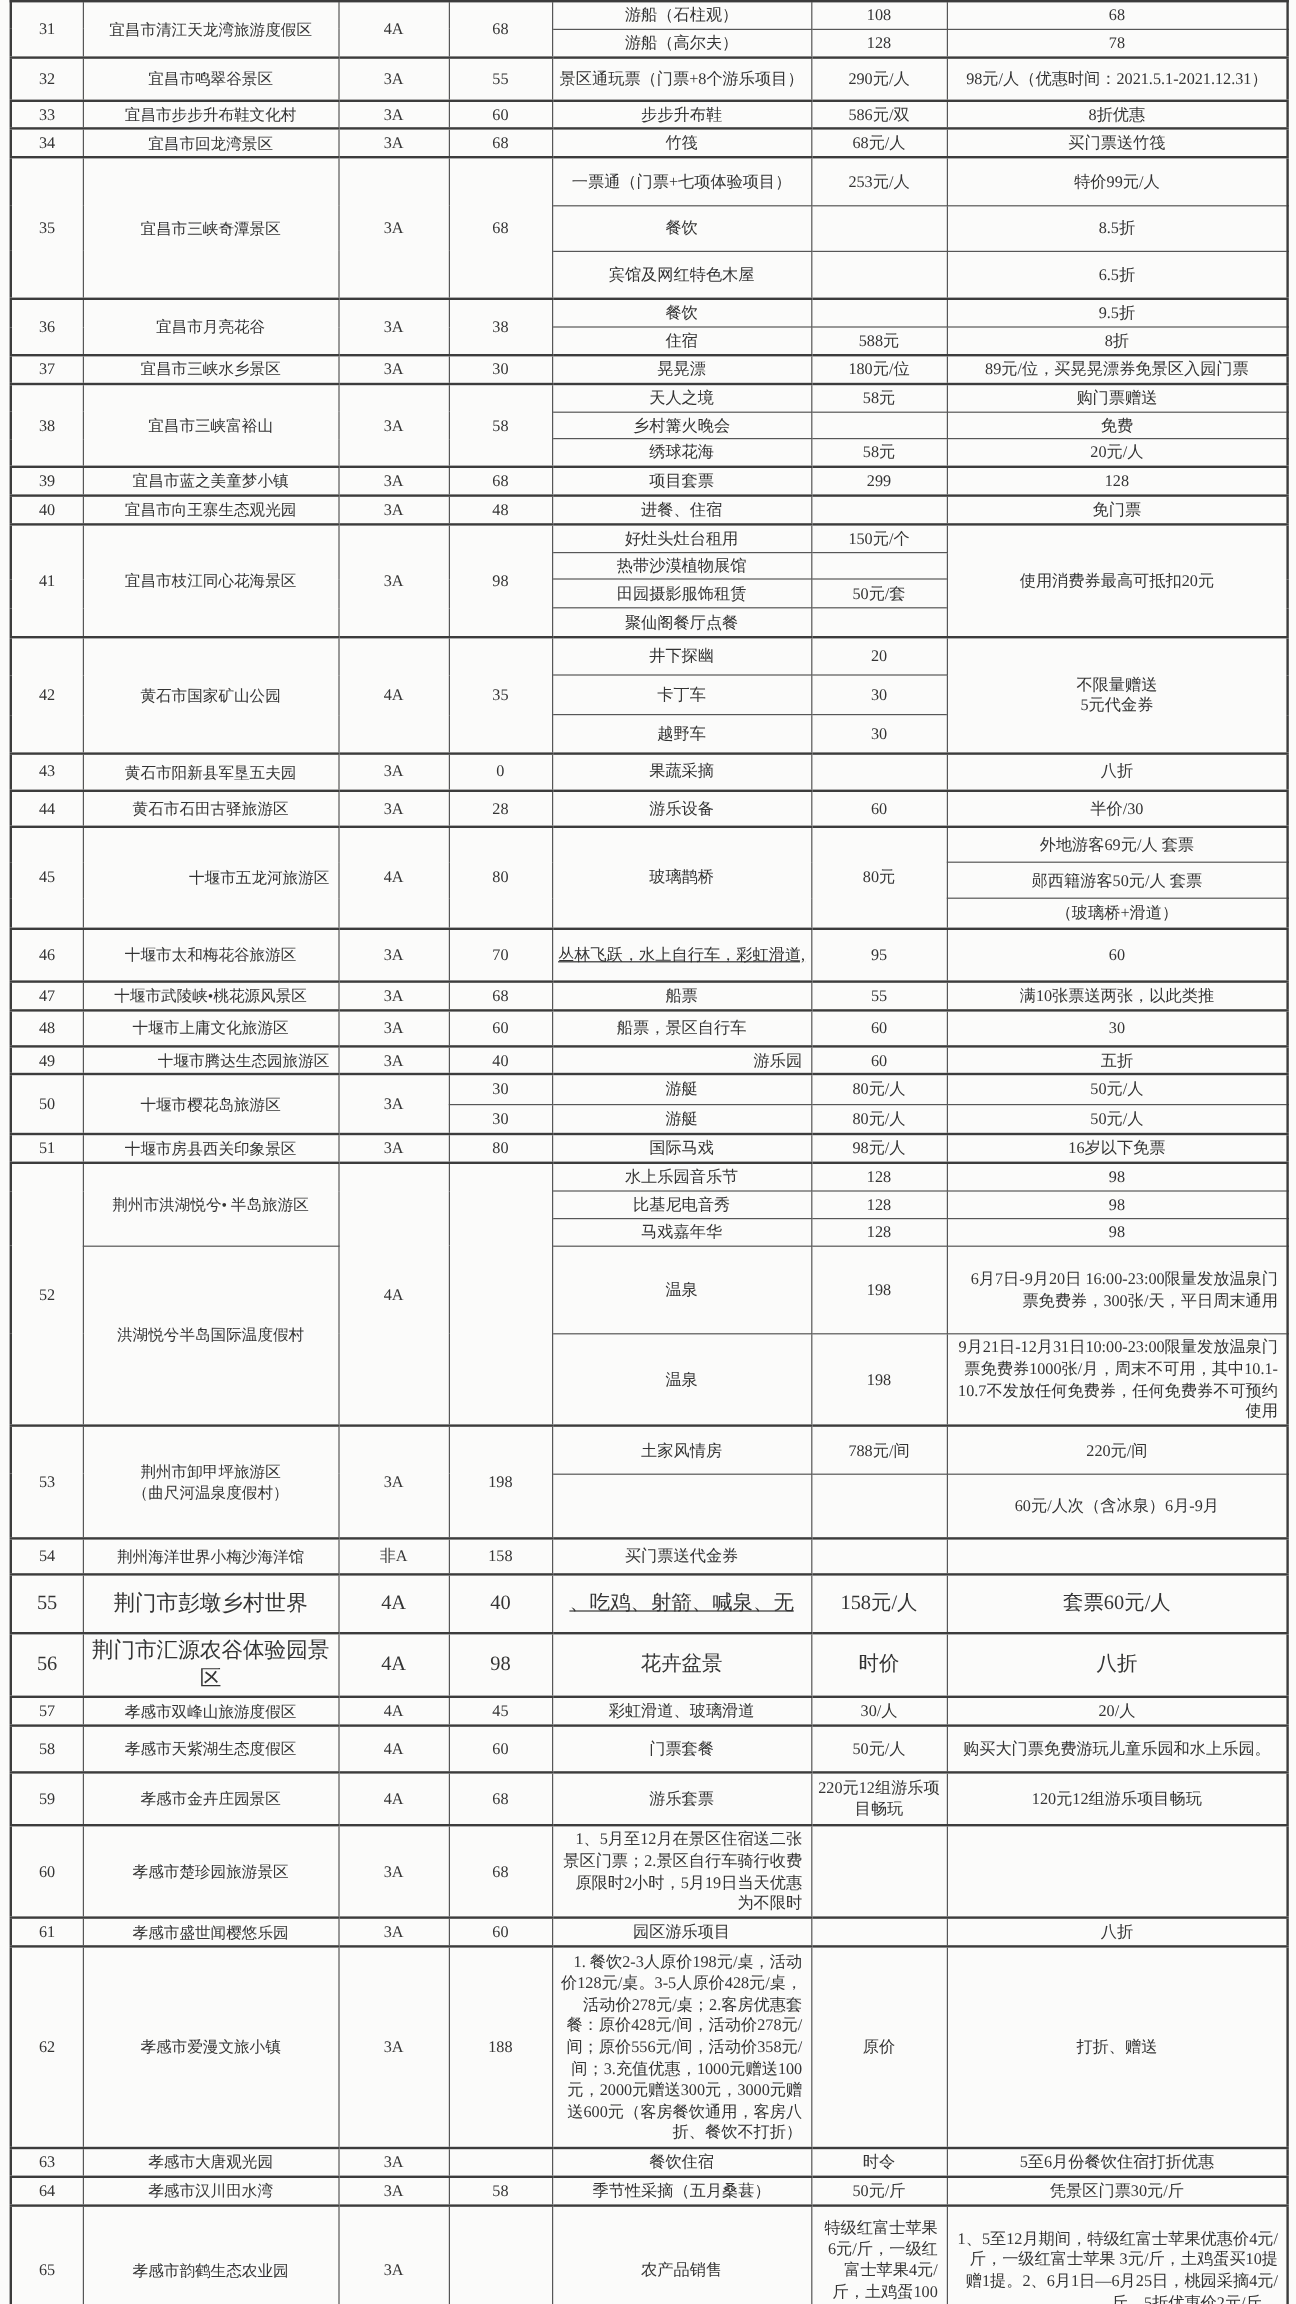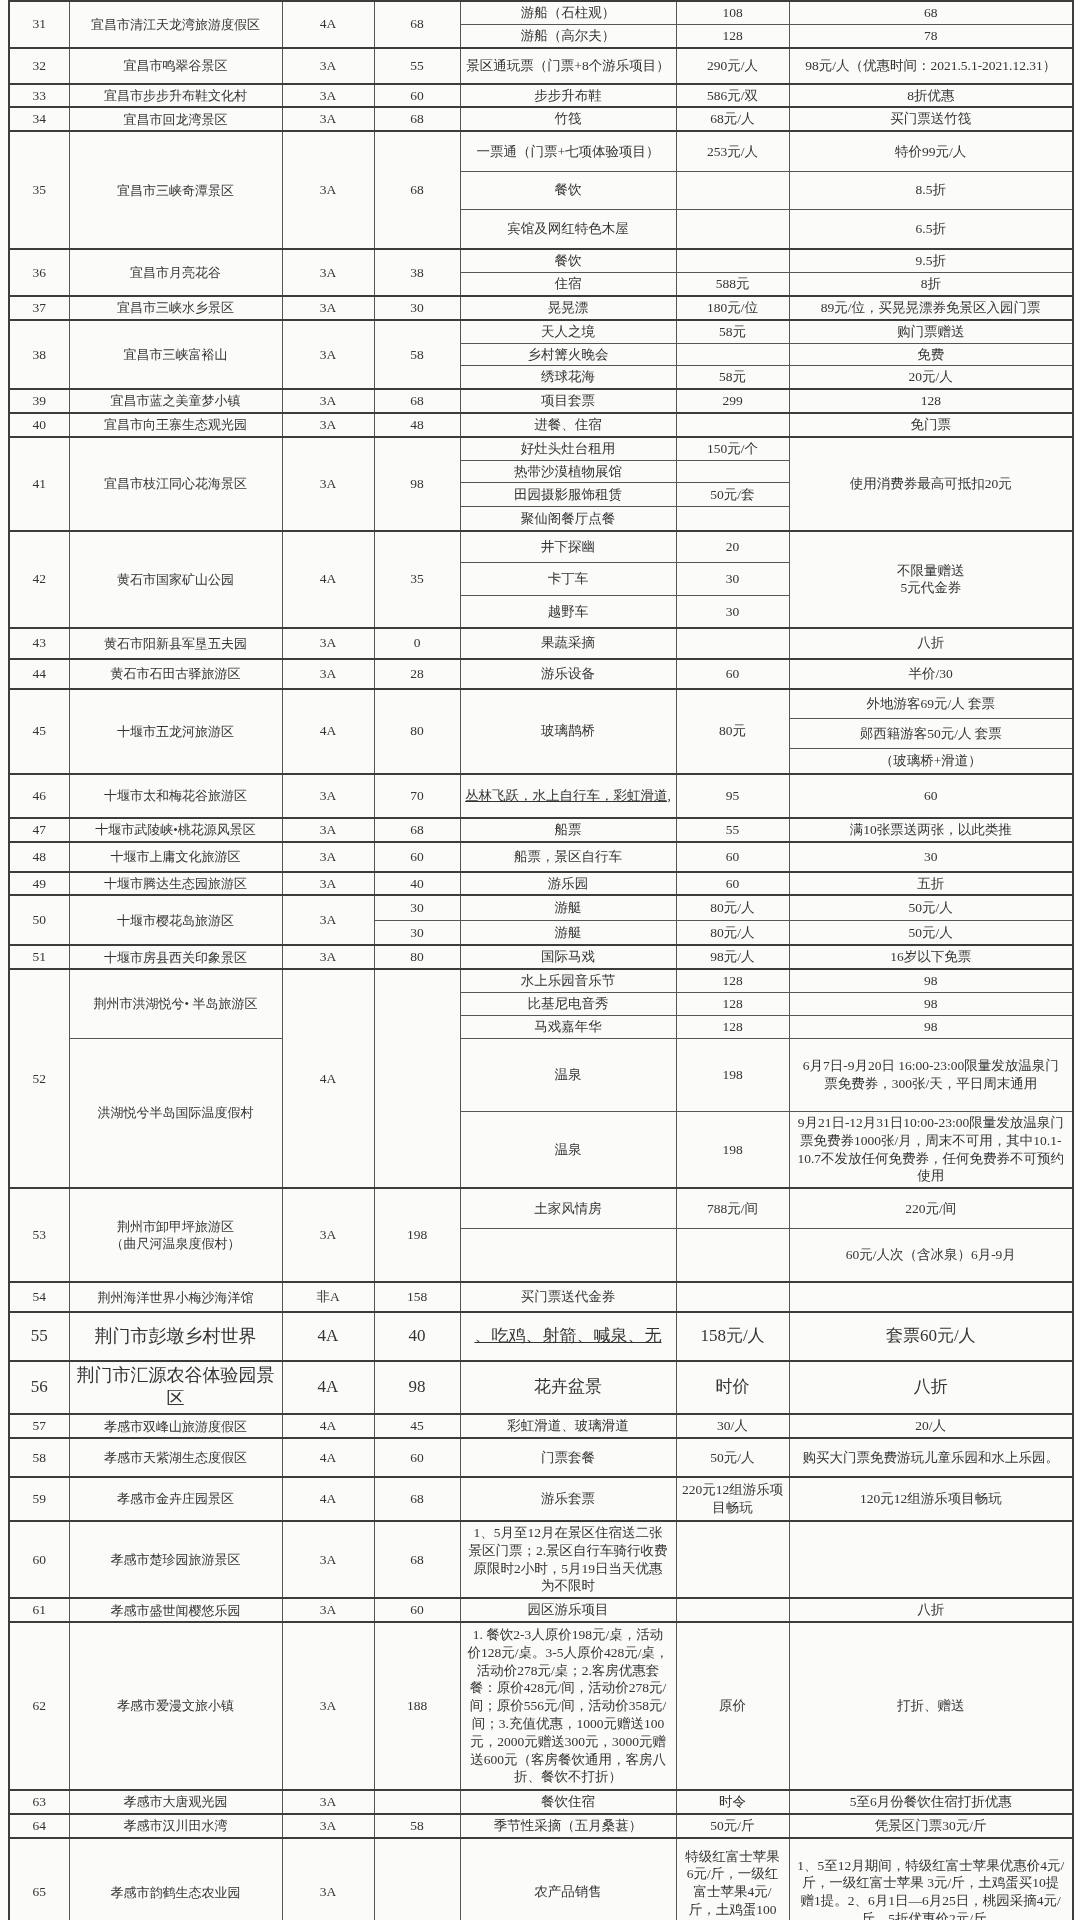--- a/index.html
+++ b/index.html
@@ -16,21 +16,21 @@
   col.c0{width:60px}col.c1{width:213px}col.c2{width:92px}
   col.c3{width:86px}col.c4{width:216px}col.c5{width:113px}col.c6{width:284px}
   td{
     border:1px solid #565656;
     text-align:center;vertical-align:middle;
     font-size:13.5px;line-height:1.32;color:#343434;
     padding:2px 4px;white-space:pre-line;
     overflow:hidden;
   }
   td.name{font-size:13px;}
-  td.left{text-align:center;padding:2px 7px;}
+  td.left{text-align:right;padding:2px 7px;}
   td.clip{white-space:nowrap;padding:12px 0;text-decoration:underline;}
   tr.maj td{border-top-width:2px;border-top-color:#3c3c3c;}
   tr.lg td{font-size:17px;}
   tr.lg td.name{font-size:18px;}
 </style>
 </head>
 <body>
 
 <div class="sheet">
   <table class="disc">

